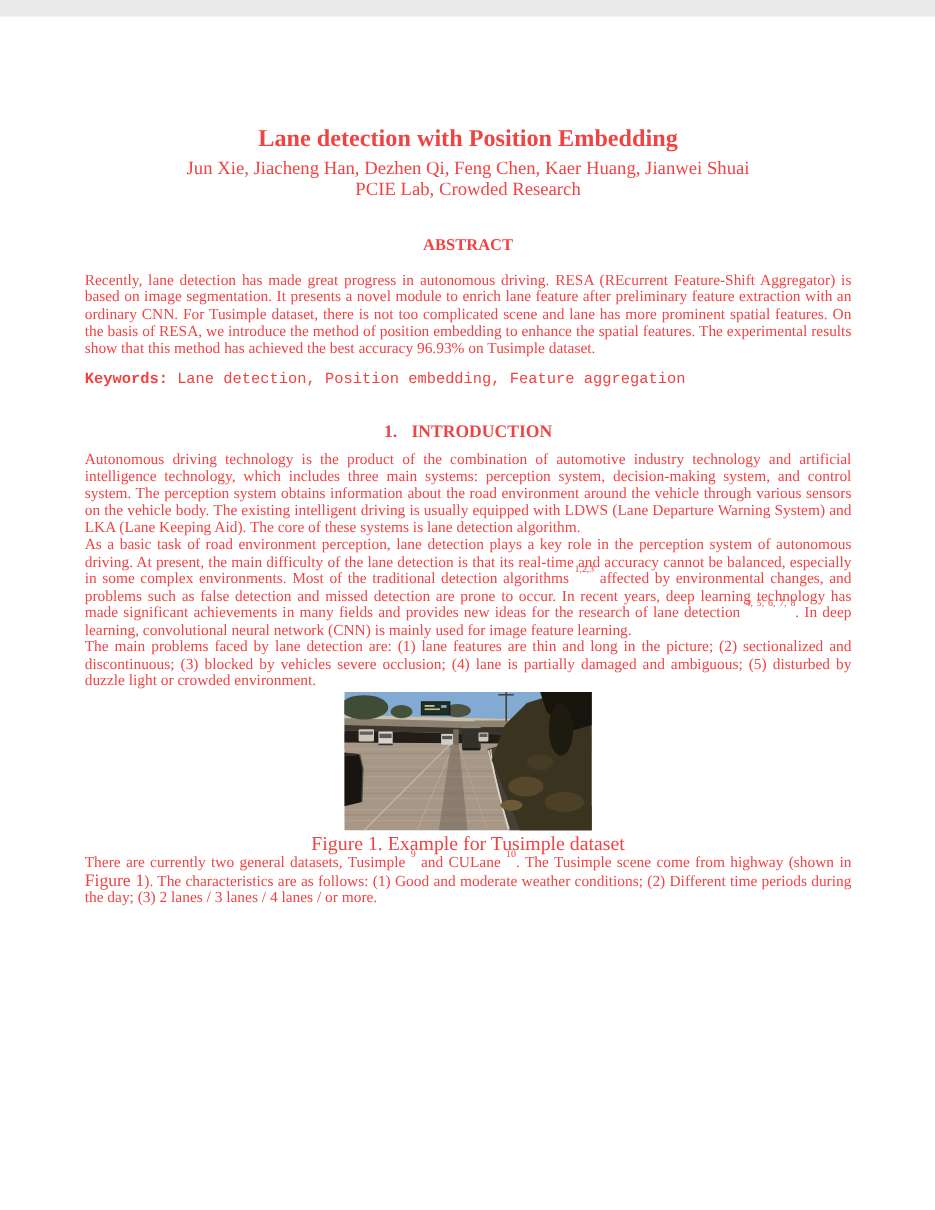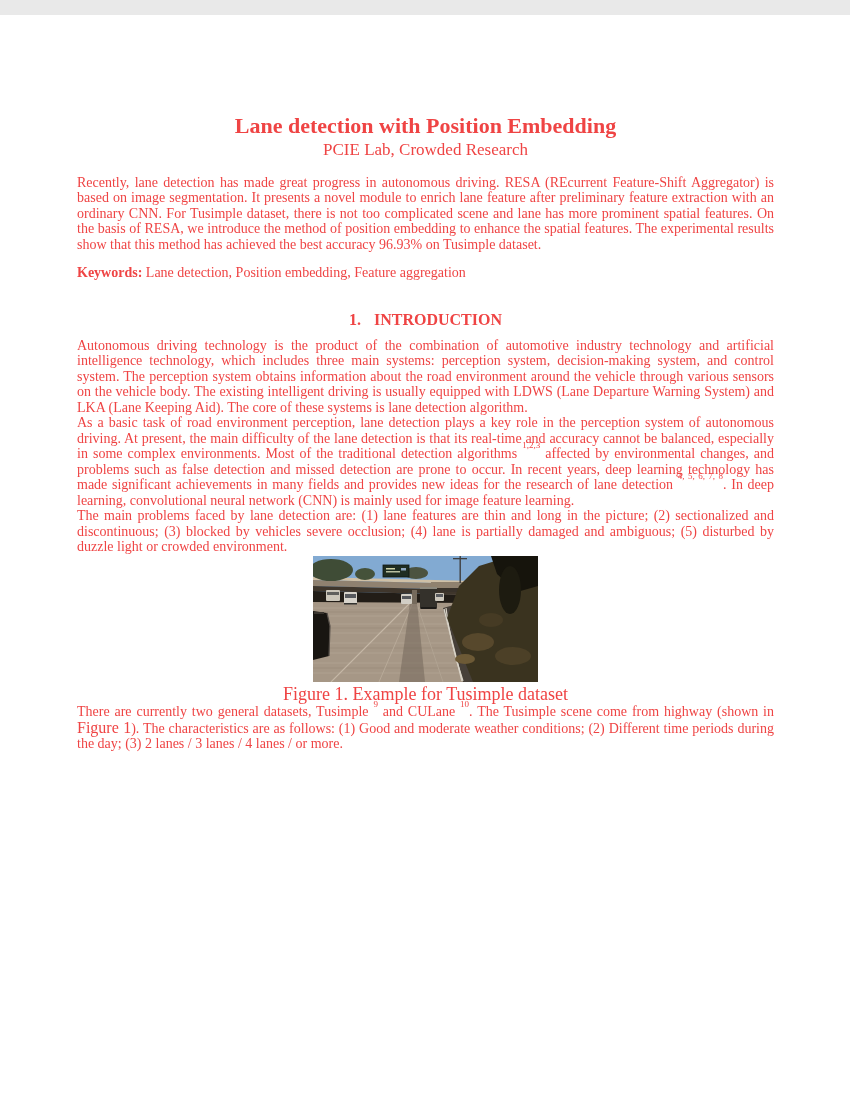--- a/index.html
+++ b/index.html
@@ -38,21 +38,21 @@
     font-weight: bold;
     text-align: center;
   }
   .body-text {
     margin: 0;
     font-size: 14px;
     line-height: 15.5px;
     text-align: justify;
   }
   .abstract-body { margin-top: 16px; }
-  .keywords { margin-top: 13px; text-align: left; }
+  .keywords { margin-top: 13px; text-align: left; font-family: Liberation Mono, monospace; }
   .bold { font-weight: bold; }
   .section-heading {
     margin: 30px 0 9px 0;
     font-size: 16px;
     font-weight: bold;
     text-align: center;
   }
   .heading-label { margin-left: 13px; }
   sup.cite {
     font-size: 9px;
@@ -76,22 +76,24 @@
     text-align: center;
   }
 </style>
 </head>
 <body>
 
 <div class="page">
   <div class="content">
 
     <h1 class="title">Lane detection with Position Embedding</h1>
+    <div class="authors">Jun Xie, Jiacheng Han, Dezhen Qi, Feng Chen, Kaer Huang, Jianwei Shuai</div>
     <div class="affiliation">PCIE Lab, Crowded Research</div>
 
+    <h2 class="abstract-heading">ABSTRACT</h2>
     <p class="body-text abstract-body">Recently, lane detection has made great progress in autonomous driving. RESA (REcurrent Feature-Shift Aggregator) is based on image segmentation. It presents a novel module to enrich lane feature after preliminary feature extraction with an ordinary CNN. For Tusimple dataset, there is not too complicated scene and lane has more prominent spatial features. On the basis of RESA, we introduce the method of position embedding to enhance the spatial features. The experimental results show that this method has achieved the best accuracy 96.93% on Tusimple dataset.</p>
 
     <p class="body-text keywords"><span class="bold">Keywords:</span><span> Lane detection, Position embedding, Feature aggregation</span></p>
 
     <h2 class="section-heading"><span>1.</span><span class="heading-label">INTRODUCTION</span></h2>
 
     <p class="body-text">Autonomous driving technology is the product of the combination of automotive industry technology and artificial intelligence technology, which includes three main systems: perception system, decision-making system, and control system. The perception system obtains information about the road environment around the vehicle through various sensors on the vehicle body. The existing intelligent driving is usually equipped with LDWS (Lane Departure Warning System) and LKA (Lane Keeping Aid). The core of these systems is lane detection algorithm.</p>
 
     <p class="body-text"><span>As a basic task of road environment perception, lane detection plays a key role in the perception system of autonomous driving. At present, the main difficulty of the lane detection is that its real-time and accuracy cannot be balanced, especially in some complex environments. Most of the traditional detection algorithms </span><sup class="cite">1,2,3</sup><span> affected by environmental changes, and problems such as false detection and missed detection are prone to occur. In recent years, deep learning technology has made significant achievements in many fields and provides new ideas for the research of lane detection </span><sup class="cite">4, 5, 6, 7, 8</sup><span>. In deep learning, convolutional neural network (CNN) is mainly used for image feature learning.</span></p>
 

